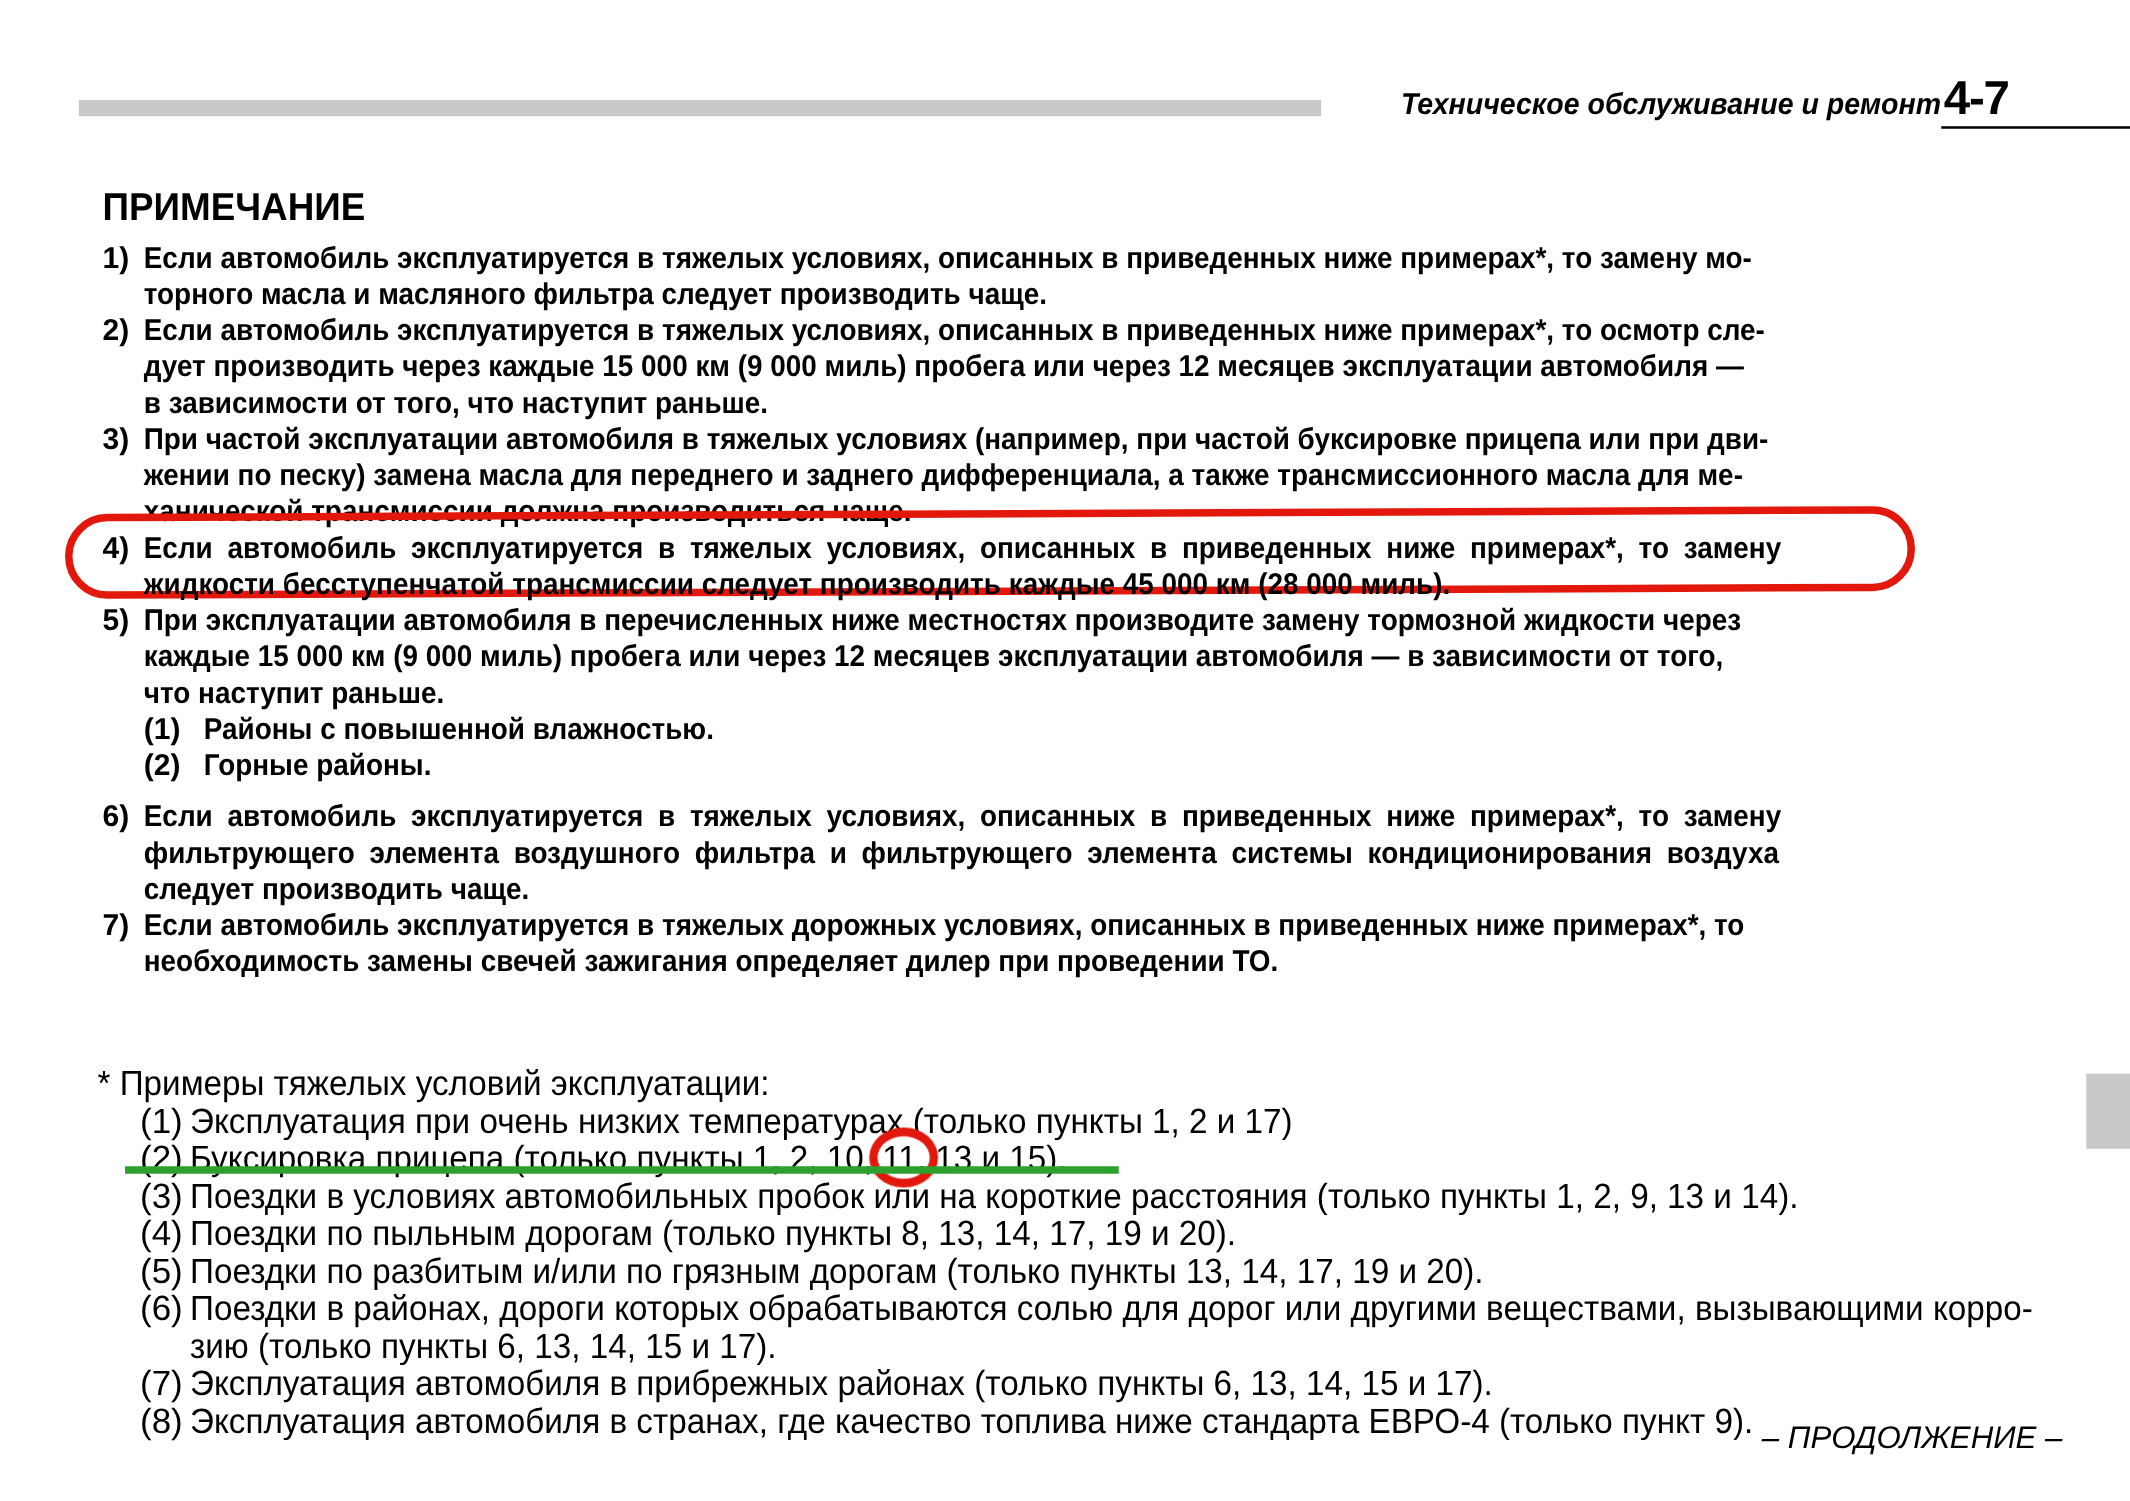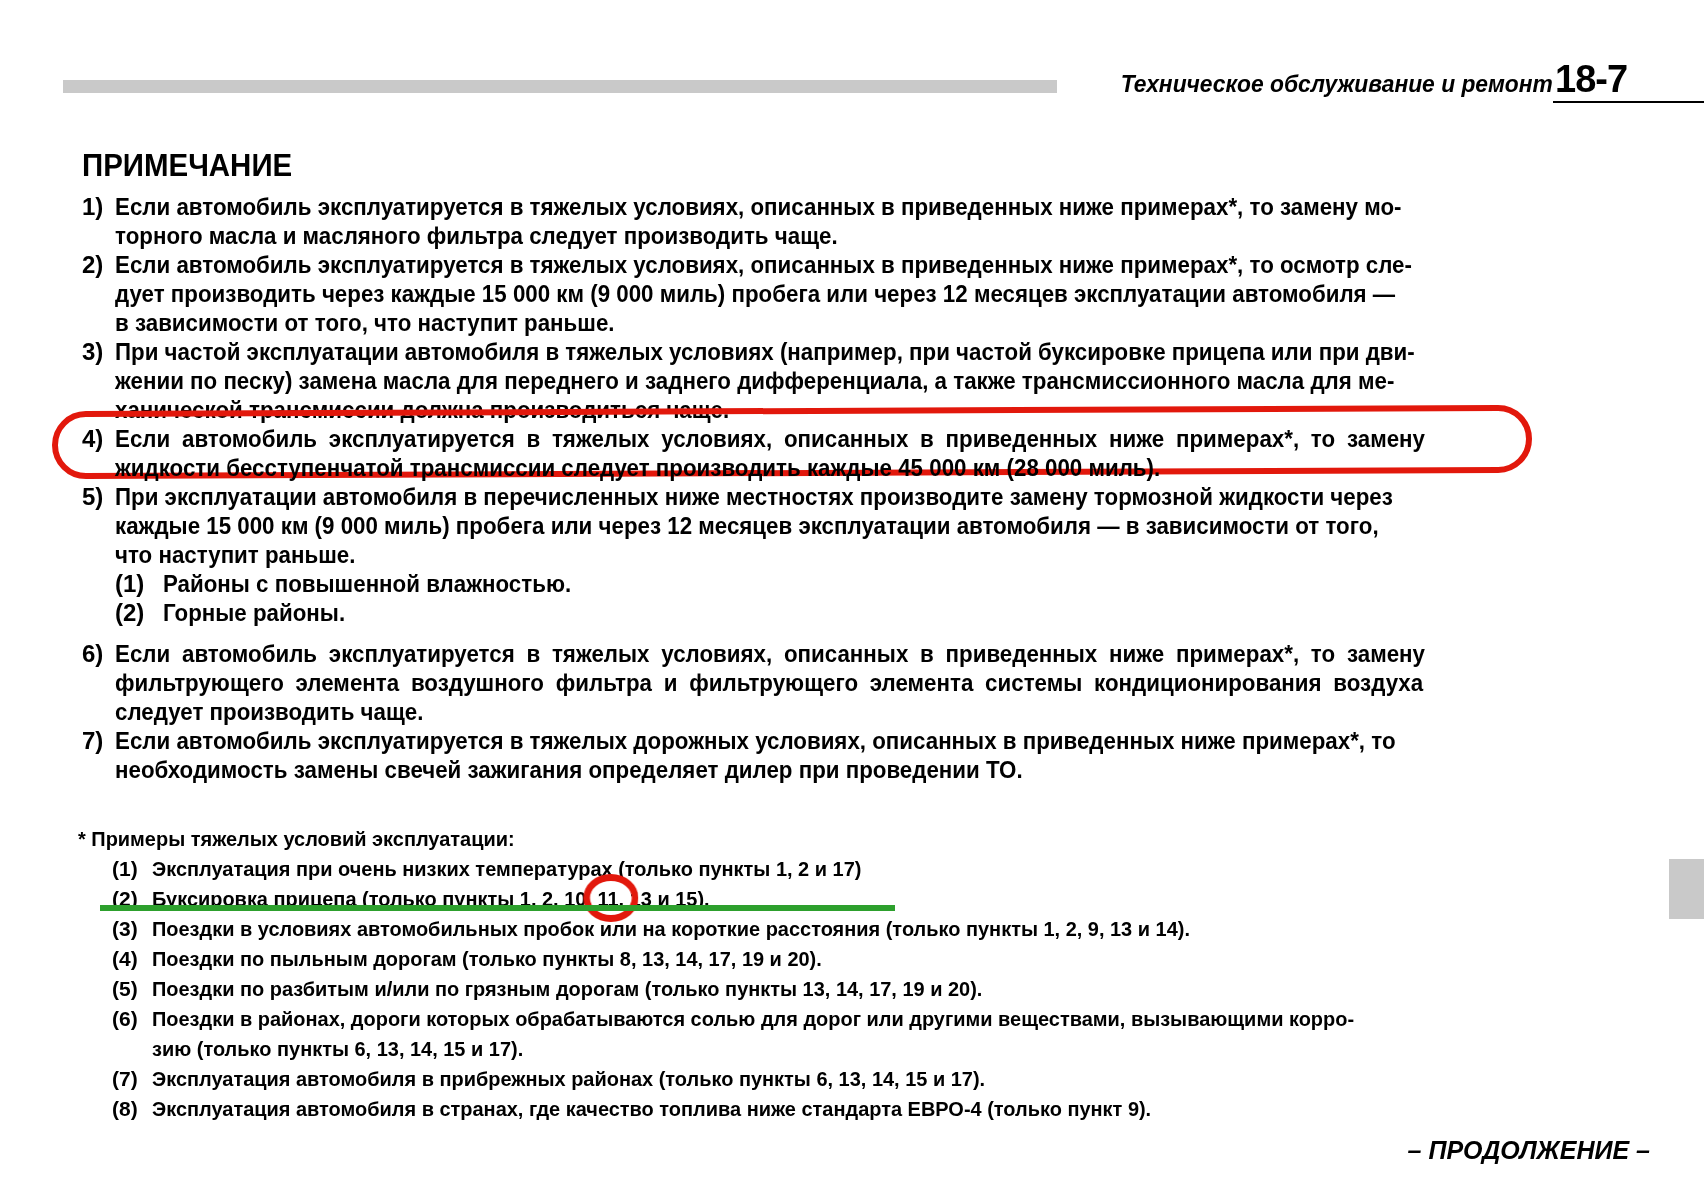--- a/index.html
+++ b/index.html
@@ -30,47 +30,47 @@
   .sub{position:relative;padding-left:48px}
   .sub > .num{position:absolute;left:0;top:0}
   .gap{margin-top:12px}
   
   .red-box{
     position:absolute;left:-30px;top:-16px;width:1480px;height:68px;
     box-sizing:border-box;border:6px solid #e2180c;border-radius:36px;
     transform:rotate(-0.25deg);pointer-events:none;
   }
   
-  .examples{margin-top:40px;font-size:21px;line-height:30px;font-weight:bold}
+  .examples{margin-top:68px;font-size:28px;line-height:30px;font-weight:normal}
   .ex-intro{margin-left:-4px;white-space:nowrap;transform:scaleX(.95);transform-origin:0 50%}
   .ex-item{position:relative;margin-left:30px;padding-left:40px}
   .ex-item > .num{position:absolute;left:0;top:0}
   .ex-item .line{transform:scaleX(.95)}
   
   .green-line{position:absolute;left:-12px;top:21px;width:795px;height:6px;background:#2da02d;pointer-events:none}
   
   .circled{position:relative;display:inline-block}
   .red-circle{
     position:absolute;left:50%;top:50%;transform:translate(-50%,-52%);
     width:58px;height:48px;box-sizing:border-box;
     border:7px solid #e2180c;border-radius:50%;pointer-events:none;
   }
   
   .footer{
     position:absolute;right:54px;top:1136px;white-space:nowrap;
-    font-weight:bold;font-style:italic;font-size:25px;
+    font-weight:normal;font-style:italic;font-size:25px;
   }
   .edge-tab{position:absolute;right:0;top:859px;width:35px;height:60px;background:#c9c9c9}
 </style>
 </head>
 <body>
 
 <div class="hdr-bar"></div>
 <div class="hdr-title">Техническое обслуживание и ремонт</div>
-<div class="hdr-page">18-7</div>
+<div class="hdr-page">4-7</div>
 <div class="hdr-rule"></div>
 
 <div class="content">
 
   <div class="note-title">ПРИМЕЧАНИЕ</div>
 
   <div class="item">
     <span class="num">1)</span>
     <div class="line">Если автомобиль эксплуатируется в тяжелых условиях, описанных в приведенных ниже примерах*, то замену мо-</div>
     <div class="line">торного масла и масляного фильтра следует производить чаще.</div>

